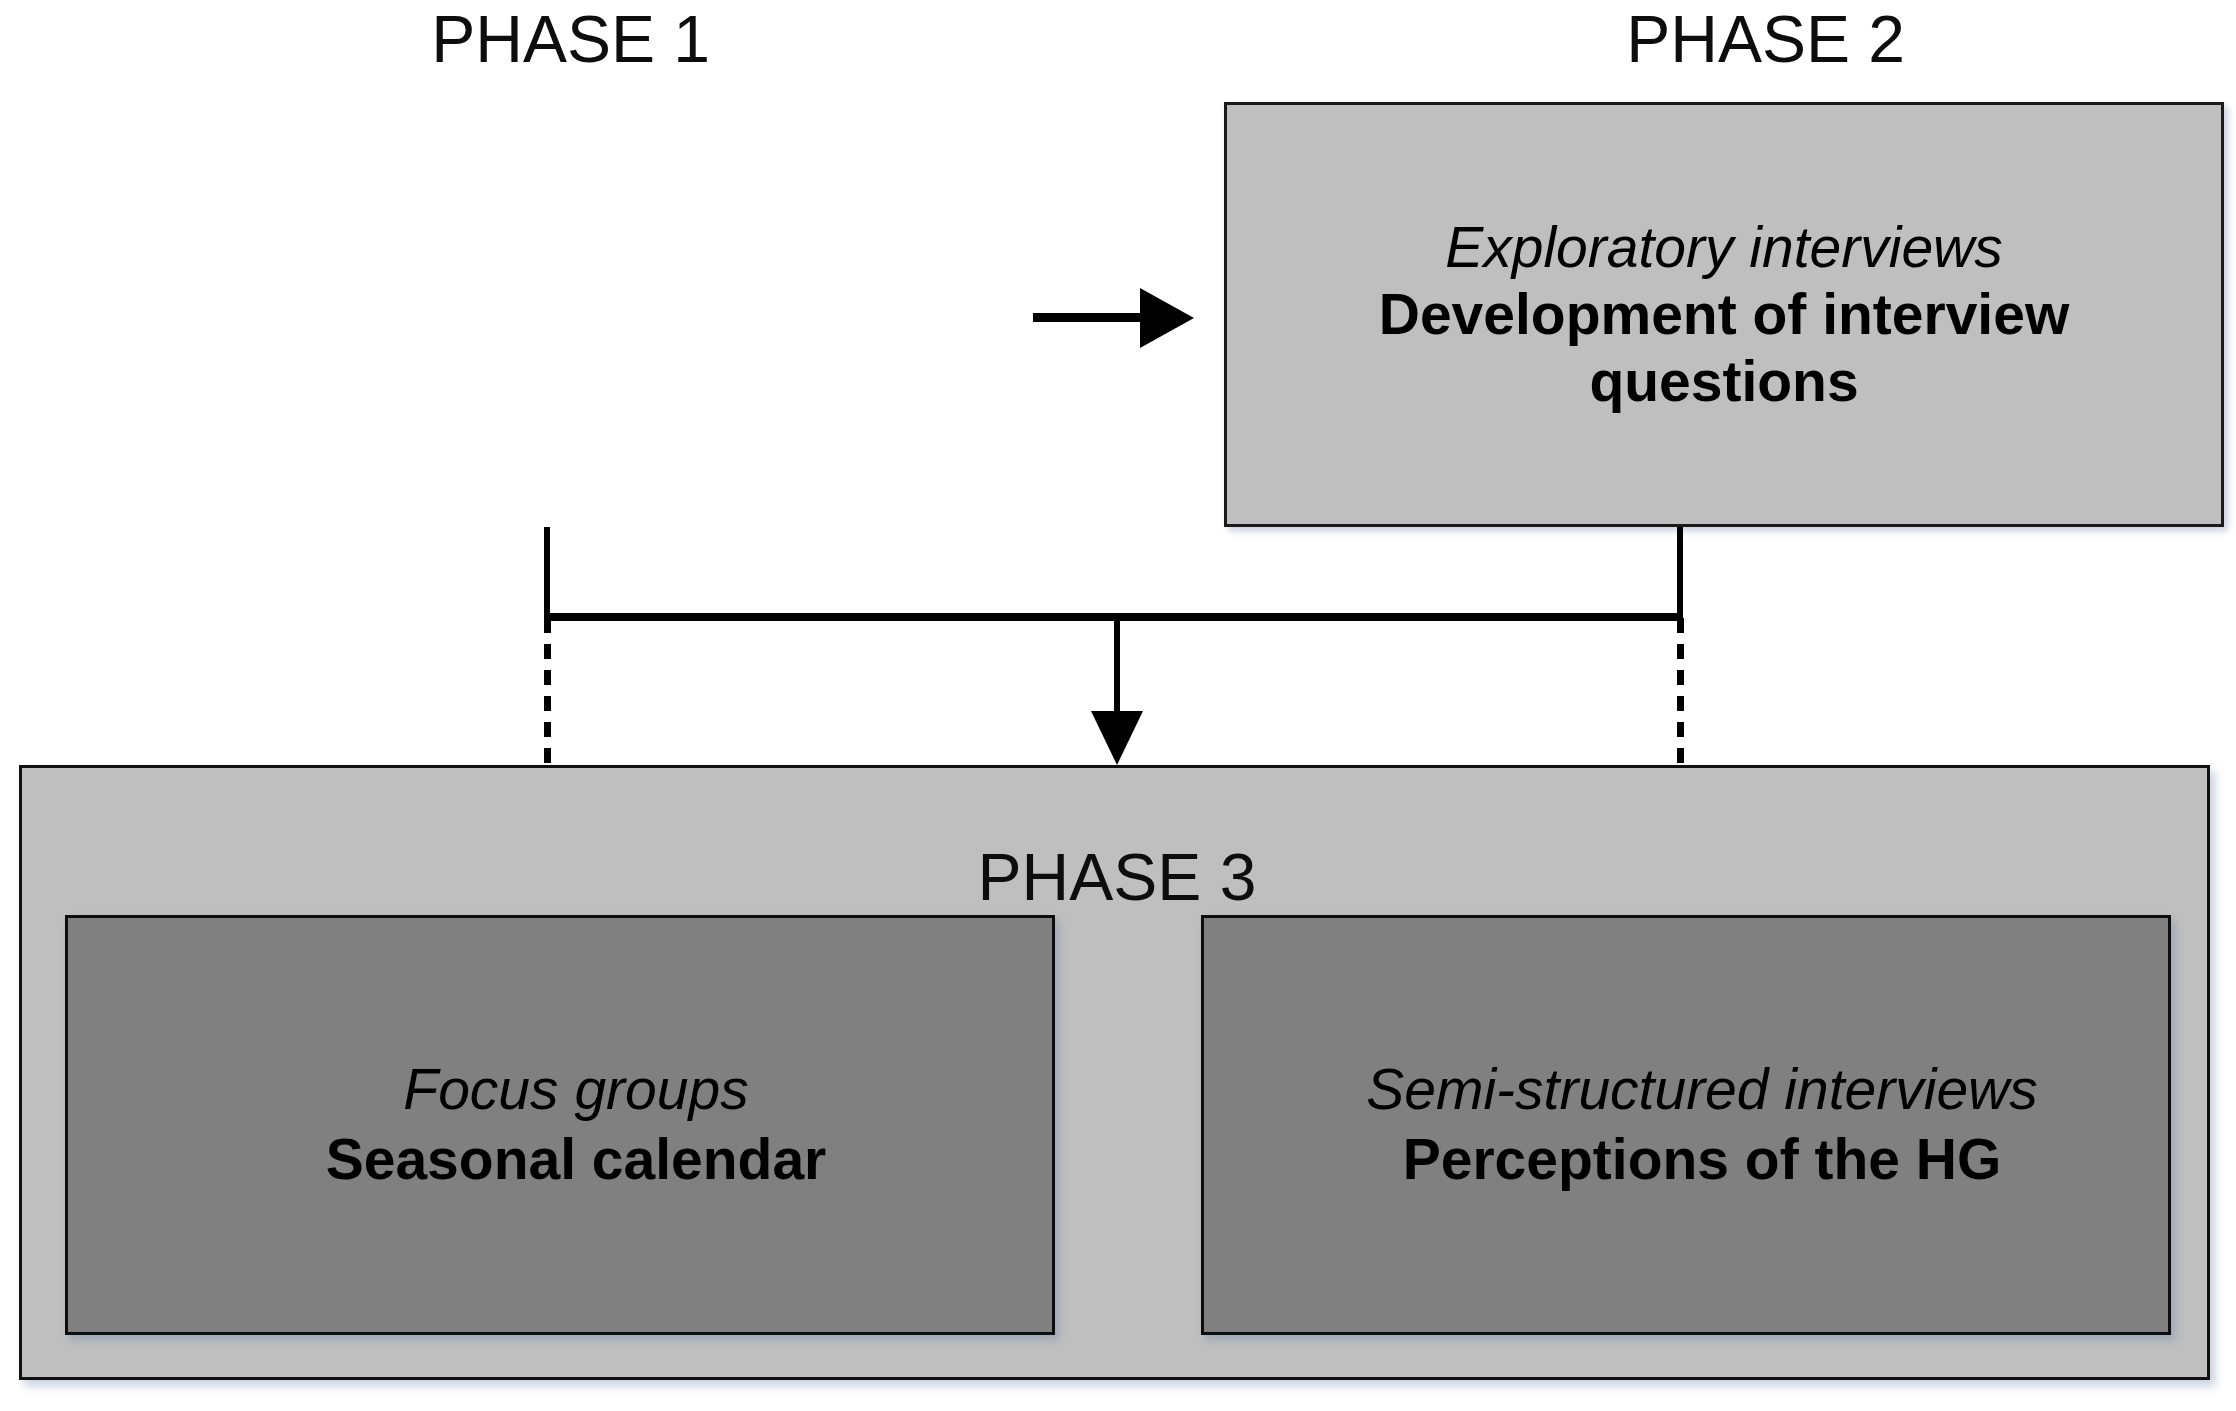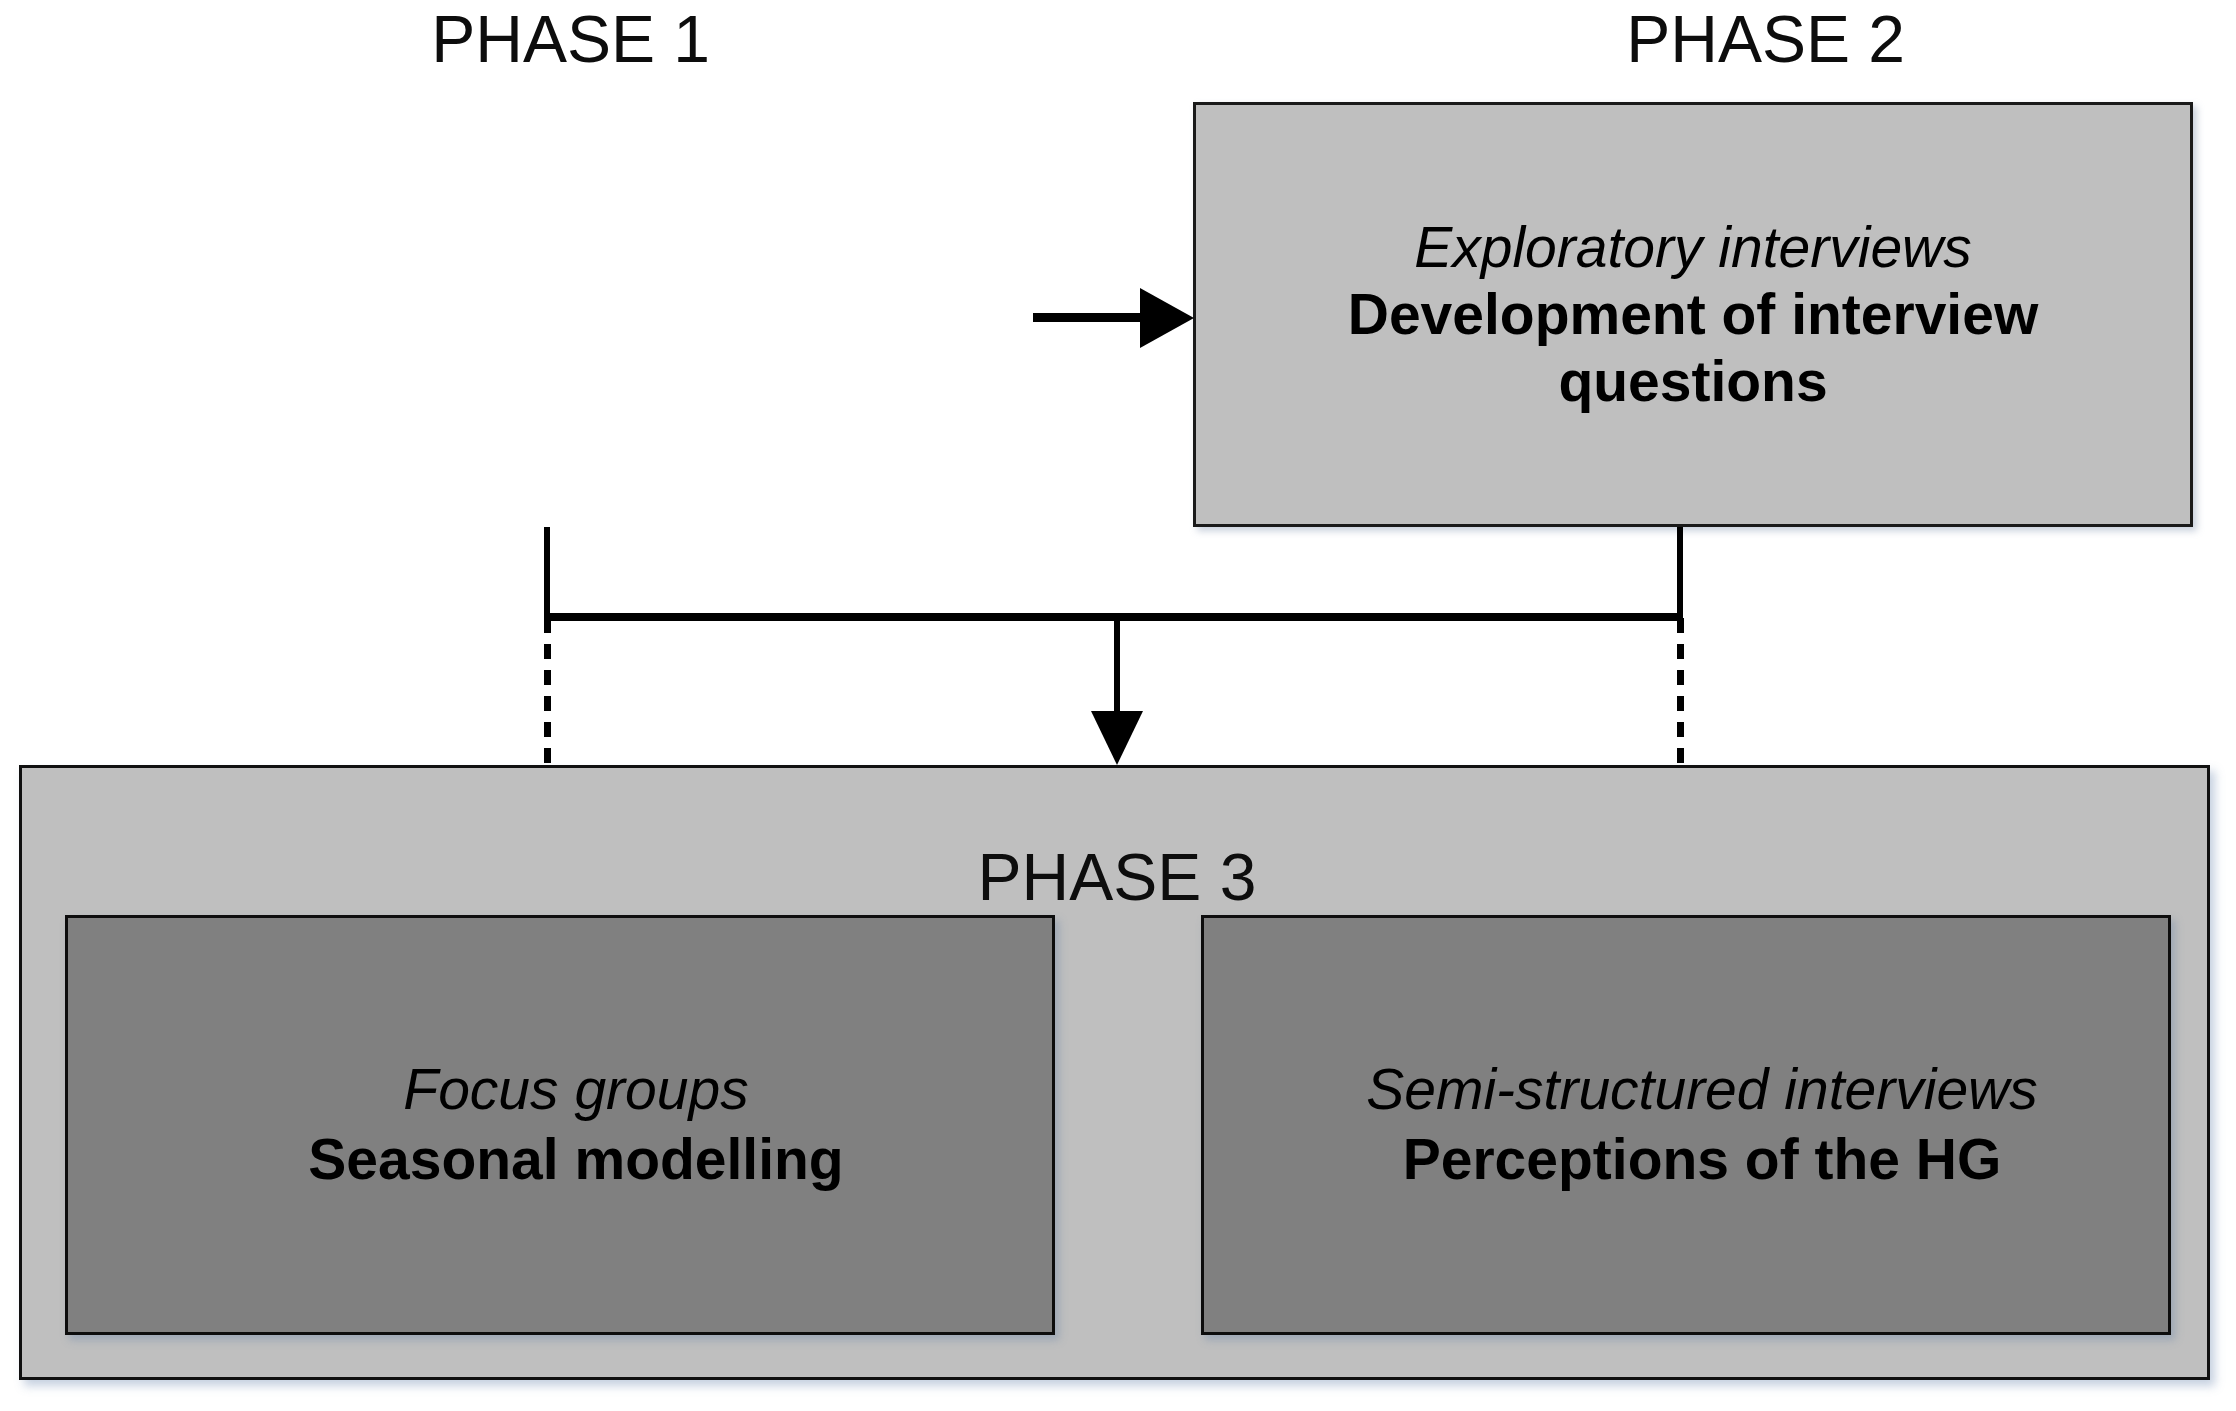--- a/index.html
+++ b/index.html
@@ -138,21 +138,21 @@
 </head>
 <body>
 
 <div id="stage">
 
   <div class="phase-caption" style="left:290px; top:6px; width:420px;">PHASE 1</div>
 
 
   <div class="phase-caption" style="left:1485px; top:6px; width:420px;">PHASE 2</div>
 
-  <div class="box" style="left:1193px; top:102px; width:1000px; height:425px;">
+  <div class="box" style="left:1224px; top:102px; width:1000px; height:425px;">
     <div class="line-italic">Exploratory interviews</div>
     <div class="line-bold wrap" style="max-width:780px;">Development of interview questions</div>
   </div>
 
   <div class="hline" style="left:1033px; top:313px; width:120px; height:9px;"></div>
   <div class="arrow-right" style="left:1140px; top:288px;"></div>
 
   <div class="vline" style="left:544px; top:527px; height:92px;"></div>
   <div class="vline" style="left:1677px; top:527px; height:92px;"></div>
 
@@ -166,21 +166,21 @@
 
   <div class="dashed-v" style="left:1677px; top:618px; height:243px;"></div>
   <div class="arrow-down" style="left:1654px; top:858px;"></div>
 
   <div id="phase3-container" style="left:19px; top:765px; width:2191px; height:615px;">
 
     <div id="phase3-label" style="left:885px; top:52px; width:420px;margin-top:24px;">PHASE 3</div>
 
     <div class="subbox" style="left:43px; top:147px; width:990px; height:420px;">
       <div class="line-italic">Focus groups</div>
-      <div class="line-bold">Seasonal modelling</div>
+      <div class="line-bold">Seasonal calendar</div>
     </div>
 
     <div class="subbox" style="left:1179px; top:147px; width:970px; height:420px;">
       <div class="line-italic">Semi-structured interviews</div>
       <div class="line-bold">Perceptions of the HG</div>
     </div>
   </div>
 
 </div>
 

